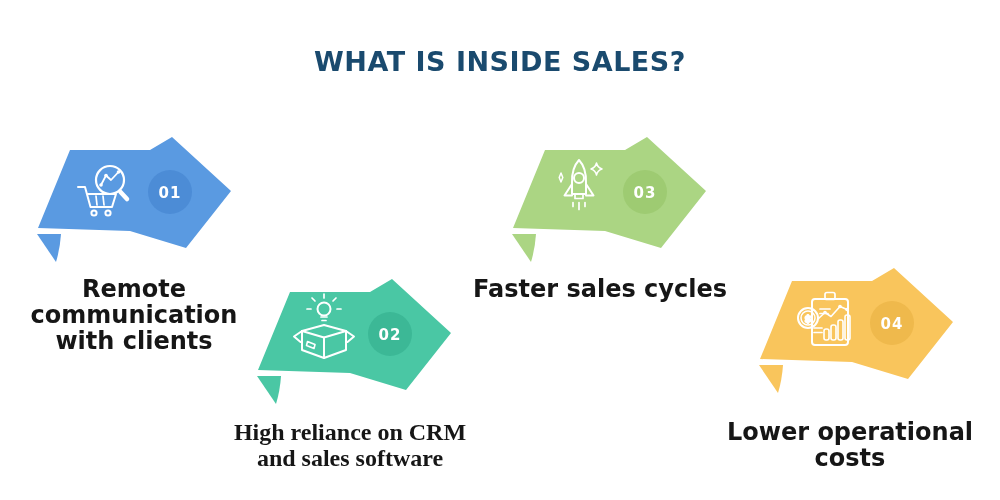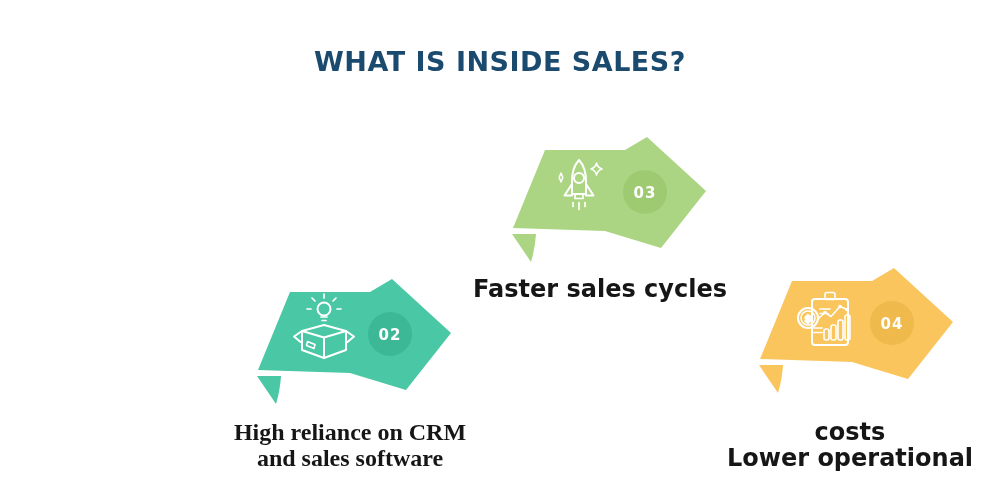--- a/index.html
+++ b/index.html
@@ -28,20 +28,45 @@
     color:#161616; line-height:26px;
   }
 </style>
 </head>
 <body>
 
 <div class="canvas">
 
   <h1 class="title">WHAT IS INSIDE SALES?</h1>
 
+  <div class="step" style="left:34px; top:132px;">
+    <svg viewBox="0 0 200 132">
+      <path d="M36,18 L116,18 L138,5 L197,59 L152,116 L96,99 L4,96 Z" fill="#5a9ae1"></path>
+      <path d="M3,102 L27,102 Q26,117 22,130 Z" fill="#5a9ae1"></path>
+      <circle cx="136" cy="60" r="22" fill="#4c8cd6"></circle>
+      <text class="badge-num" x="136" y="66" text-anchor="middle">01</text>
+      <g class="icon">
+        <path d="M44,55 L51,55 L56.5,75 L78,75 L82,62 L54,62"></path>
+        <path d="M62,64 L63,73 M69,64 L70,73" stroke-width="1.7"></path>
+        <circle cx="60" cy="81" r="2.6"></circle>
+        <circle cx="74" cy="81" r="2.6"></circle>
+        <circle cx="76" cy="48" r="14" stroke-width="2.2"></circle>
+        <path d="M67,53 L72,43.5 L77,48 L84.5,40" stroke-width="1.8"></path>
+        <circle cx="67" cy="53" r="1.8" fill="#ffffff" stroke="none"></circle>
+        <circle cx="72" cy="43.5" r="1.8" fill="#ffffff" stroke="none"></circle>
+        <circle cx="84.5" cy="40" r="1.8" fill="#ffffff" stroke="none"></circle>
+        <path d="M86.5,60 L93,67" stroke-width="4.5"></path>
+      </g>
+    </svg>
+  </div>
+  <div class="label" style="left:24px; top:276px; width:220px;">
+    <div>Remote</div>
+    <div>communication</div>
+    <div>with clients</div>
+  </div>
 
   <div class="step" style="left:254px; top:274px;">
     <svg viewBox="0 0 200 132">
       <path d="M36,18 L116,18 L138,5 L197,59 L152,116 L96,99 L4,96 Z" fill="#4ac7a4"></path>
       <path d="M3,102 L27,102 Q26,117 22,130 Z" fill="#4ac7a4"></path>
       <circle cx="136" cy="60" r="22" fill="#3cb896"></circle>
       <text class="badge-num" x="136" y="66" text-anchor="middle">02</text>
       <g class="icon">
         <circle cx="70" cy="35" r="6.5"></circle>
         <path d="M67,43 L73,43 M68,46.5 L72,46.5" stroke-width="1.7"></path>
@@ -102,17 +127,17 @@
         <rect x="82" y="57" width="5" height="20" rx="2" stroke-width="1.6"></rect>
         <rect x="89" y="52" width="5" height="25" rx="2" stroke-width="1.6"></rect>
         <path d="M62,56 L69,49.5 L75,53.5 L84,43.5 L91,46.5" stroke-width="1.6"></path>
         <circle cx="69" cy="49.5" r="1.8" fill="#ffffff" stroke="none"></circle>
         <circle cx="84" cy="43.5" r="1.8" fill="#ffffff" stroke="none"></circle>
         <circle cx="91" cy="46.5" r="1.8" fill="#ffffff" stroke="none"></circle>
       </g>
     </svg>
   </div>
   <div class="label" style="left:725px; top:419px; width:250px;">
+    <div>Lower operational</div>
     <div>costs</div>
-    <div>Lower operational</div>
   </div>
 
 </div>
 
 </body></html>

